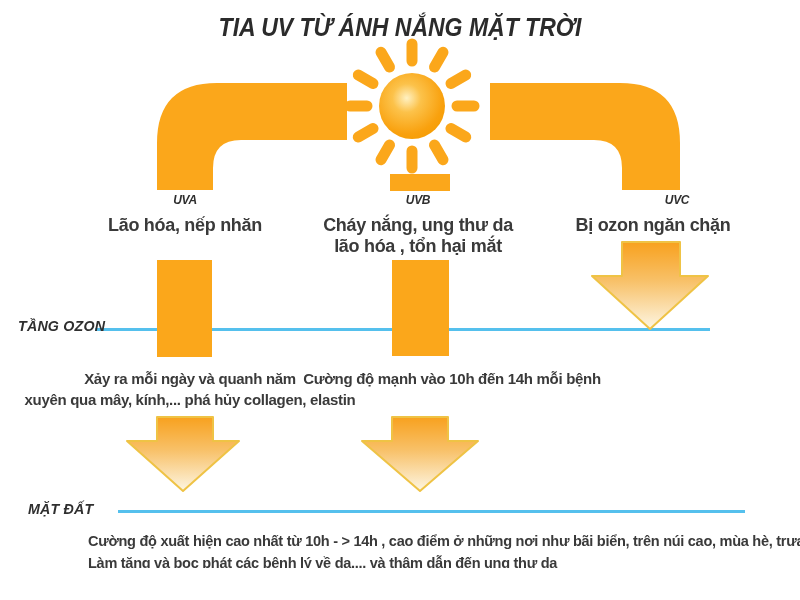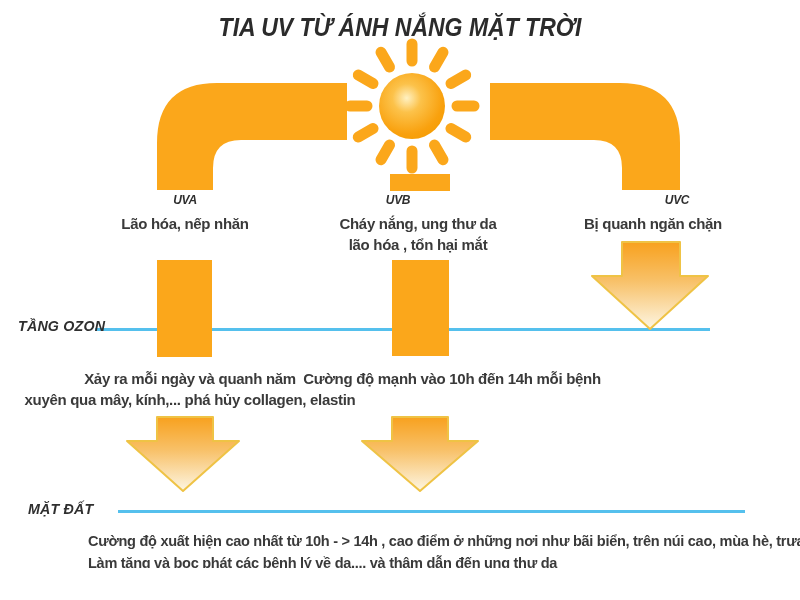--- a/index.html
+++ b/index.html
@@ -9,21 +9,21 @@
   }
   .stage svg{position:absolute;left:0;top:0;}
   .txt{position:absolute;white-space:nowrap;font-weight:bold;letter-spacing:-0.3px;}
   .ctr{transform:translateX(-50%);}
   .title{
     left:50%;top:13px;font-size:25px;font-style:italic;font-weight:bold;
     color:#2b2b2b;letter-spacing:0px;transform:translateX(-50%) scaleX(0.92);
     transform-origin:center;
   }
   .ray-label{font-size:12px;font-style:italic;color:#2f2f2f;}
-  .effect{font-size:15px;color:#3a3a3a;}
+  .effect{font-size:18px;color:#3a3a3a;}
   .mid{font-size:15px;color:#3a3a3a;}
   .layer-label{font-size:15px;font-style:italic;color:#2f2f2f;letter-spacing:0.2px;transform:scaleX(0.95);transform-origin:left;}
   .footer-line{font-size:15px;color:#3a3a3a;transform:scaleX(0.97);transform-origin:left;}
 </style>
 </head>
 <body>
 
 <div class="stage">
 
   <svg width="800" height="600" viewBox="0 0 800 600">
@@ -80,27 +80,27 @@
     <path d="M236,600 L260,587 H537 L562,600 Z" fill="#D8D8D8" opacity="0.55"></path>
   </svg>
 
   <div class="txt title">TIA UV TỪ ÁNH NẮNG MẶT TRỜI</div>
 
   <div class="txt ray-label ctr" style="left:185px;top:193px">UVA</div>
   <div class="txt effect ctr" style="left:185px;top:215px">Lão hóa, nếp nhăn</div>
   <div class="txt mid ctr" style="left:190px;top:391px">xuyên qua mây, kính,... phá hủy collagen, elastin</div>
   <div class="txt mid ctr" style="left:190px;top:370px">Xảy ra mỗi ngày và quanh năm</div>
 
-  <div class="txt ray-label ctr" style="left:398px;top:193px">UVB</div>
+  <div class="txt ray-label ctr" style="left:418px;top:193px">UVB</div>
   <div class="txt effect ctr" style="left:418px;top:236px">lão hóa , tổn hại mắt</div>
   <div class="txt effect ctr" style="left:418px;top:215px">Cháy nắng, ung thư da</div>
   <div class="txt mid ctr" style="left:452px;top:370px">Cường độ mạnh vào 10h đến 14h mỗi bệnh</div>
 
   <div class="txt ray-label ctr" style="left:677px;top:193px">UVC</div>
-  <div class="txt effect ctr" style="left:653px;top:215px">Bị quanh ngăn chặn</div>
+  <div class="txt effect ctr" style="left:653px;top:215px">Bị ozon ngăn chặn</div>
 
   <div class="txt layer-label" style="left:18px;top:317px">TẦNG OZON</div>
   <div class="txt layer-label" style="left:28px;top:500px">MẶT ĐẤT</div>
 
   <div class="txt footer-line" style="left:88px;top:532px">Cường độ xuất hiện cao nhất từ 10h - &gt; 14h ,  cao điểm ở những nơi như bãi biển, trên núi cao, mùa hè, trưa nắng,...</div>
   <div class="txt footer-line" style="left:88px;top:554px">Làm tăng và bọc phát các bệnh lý về da,... và thậm dẫn đến ung thư da</div>
 
 </div>
 
 </body></html>

